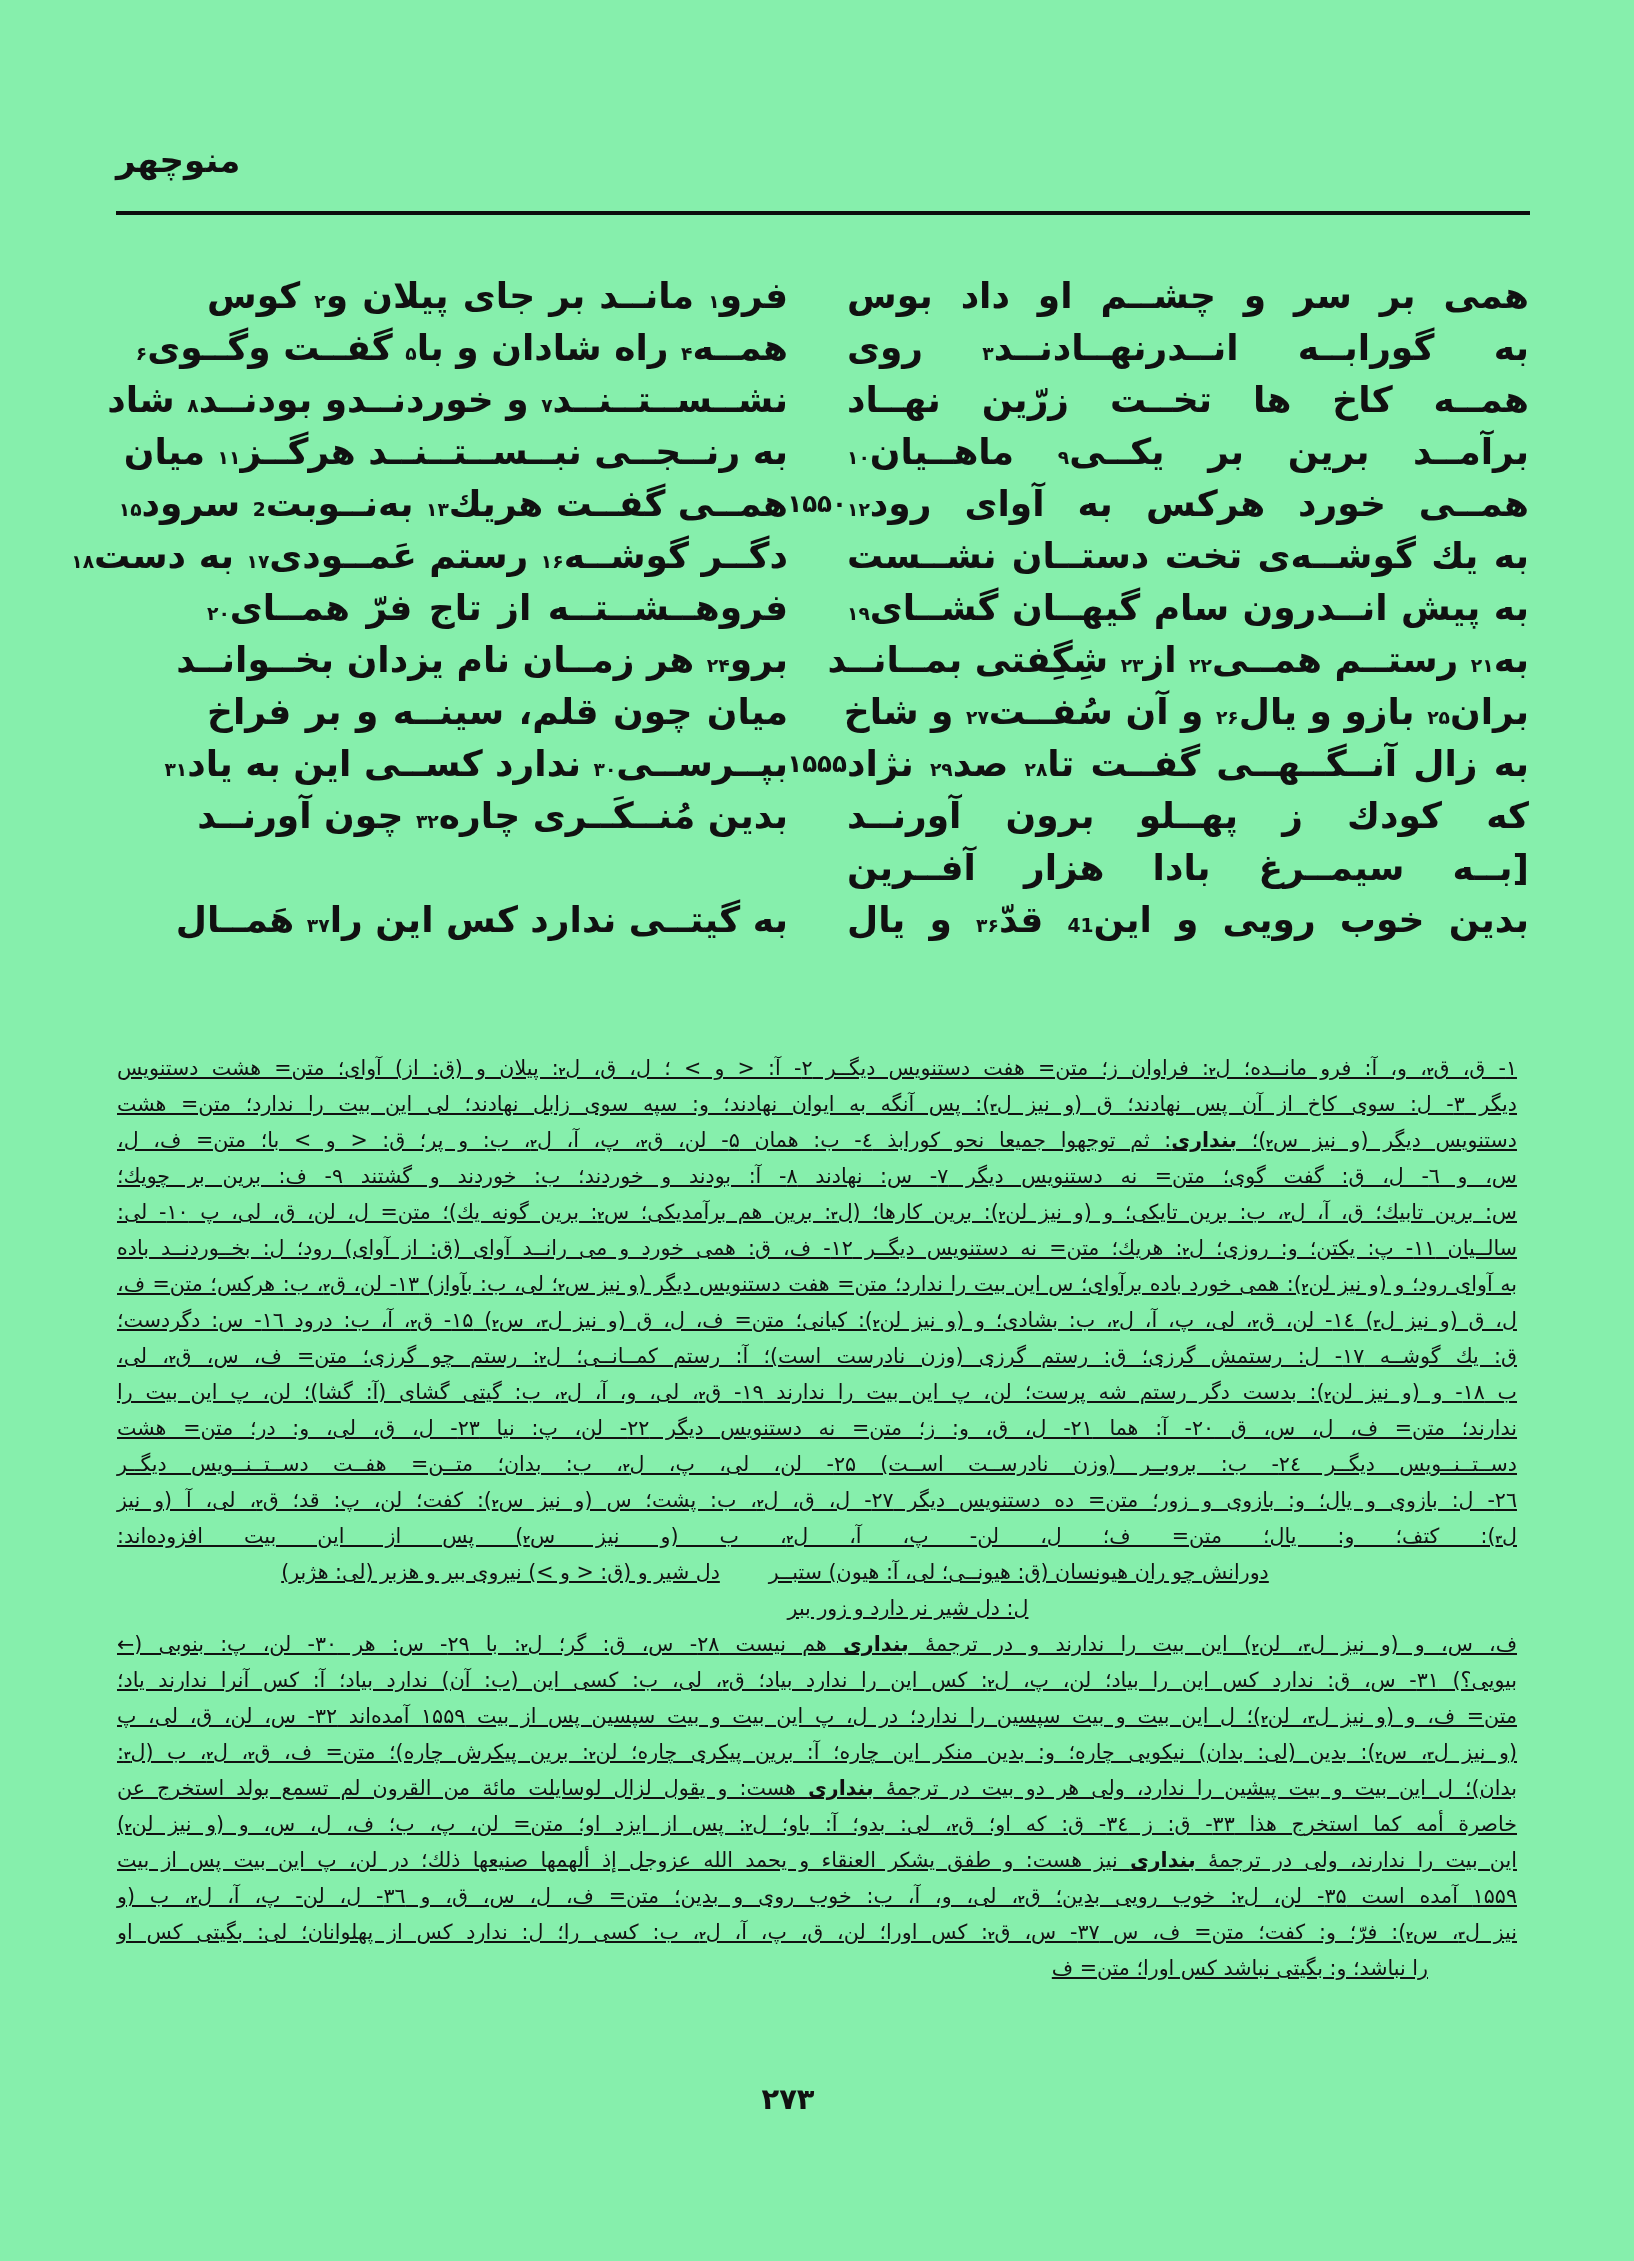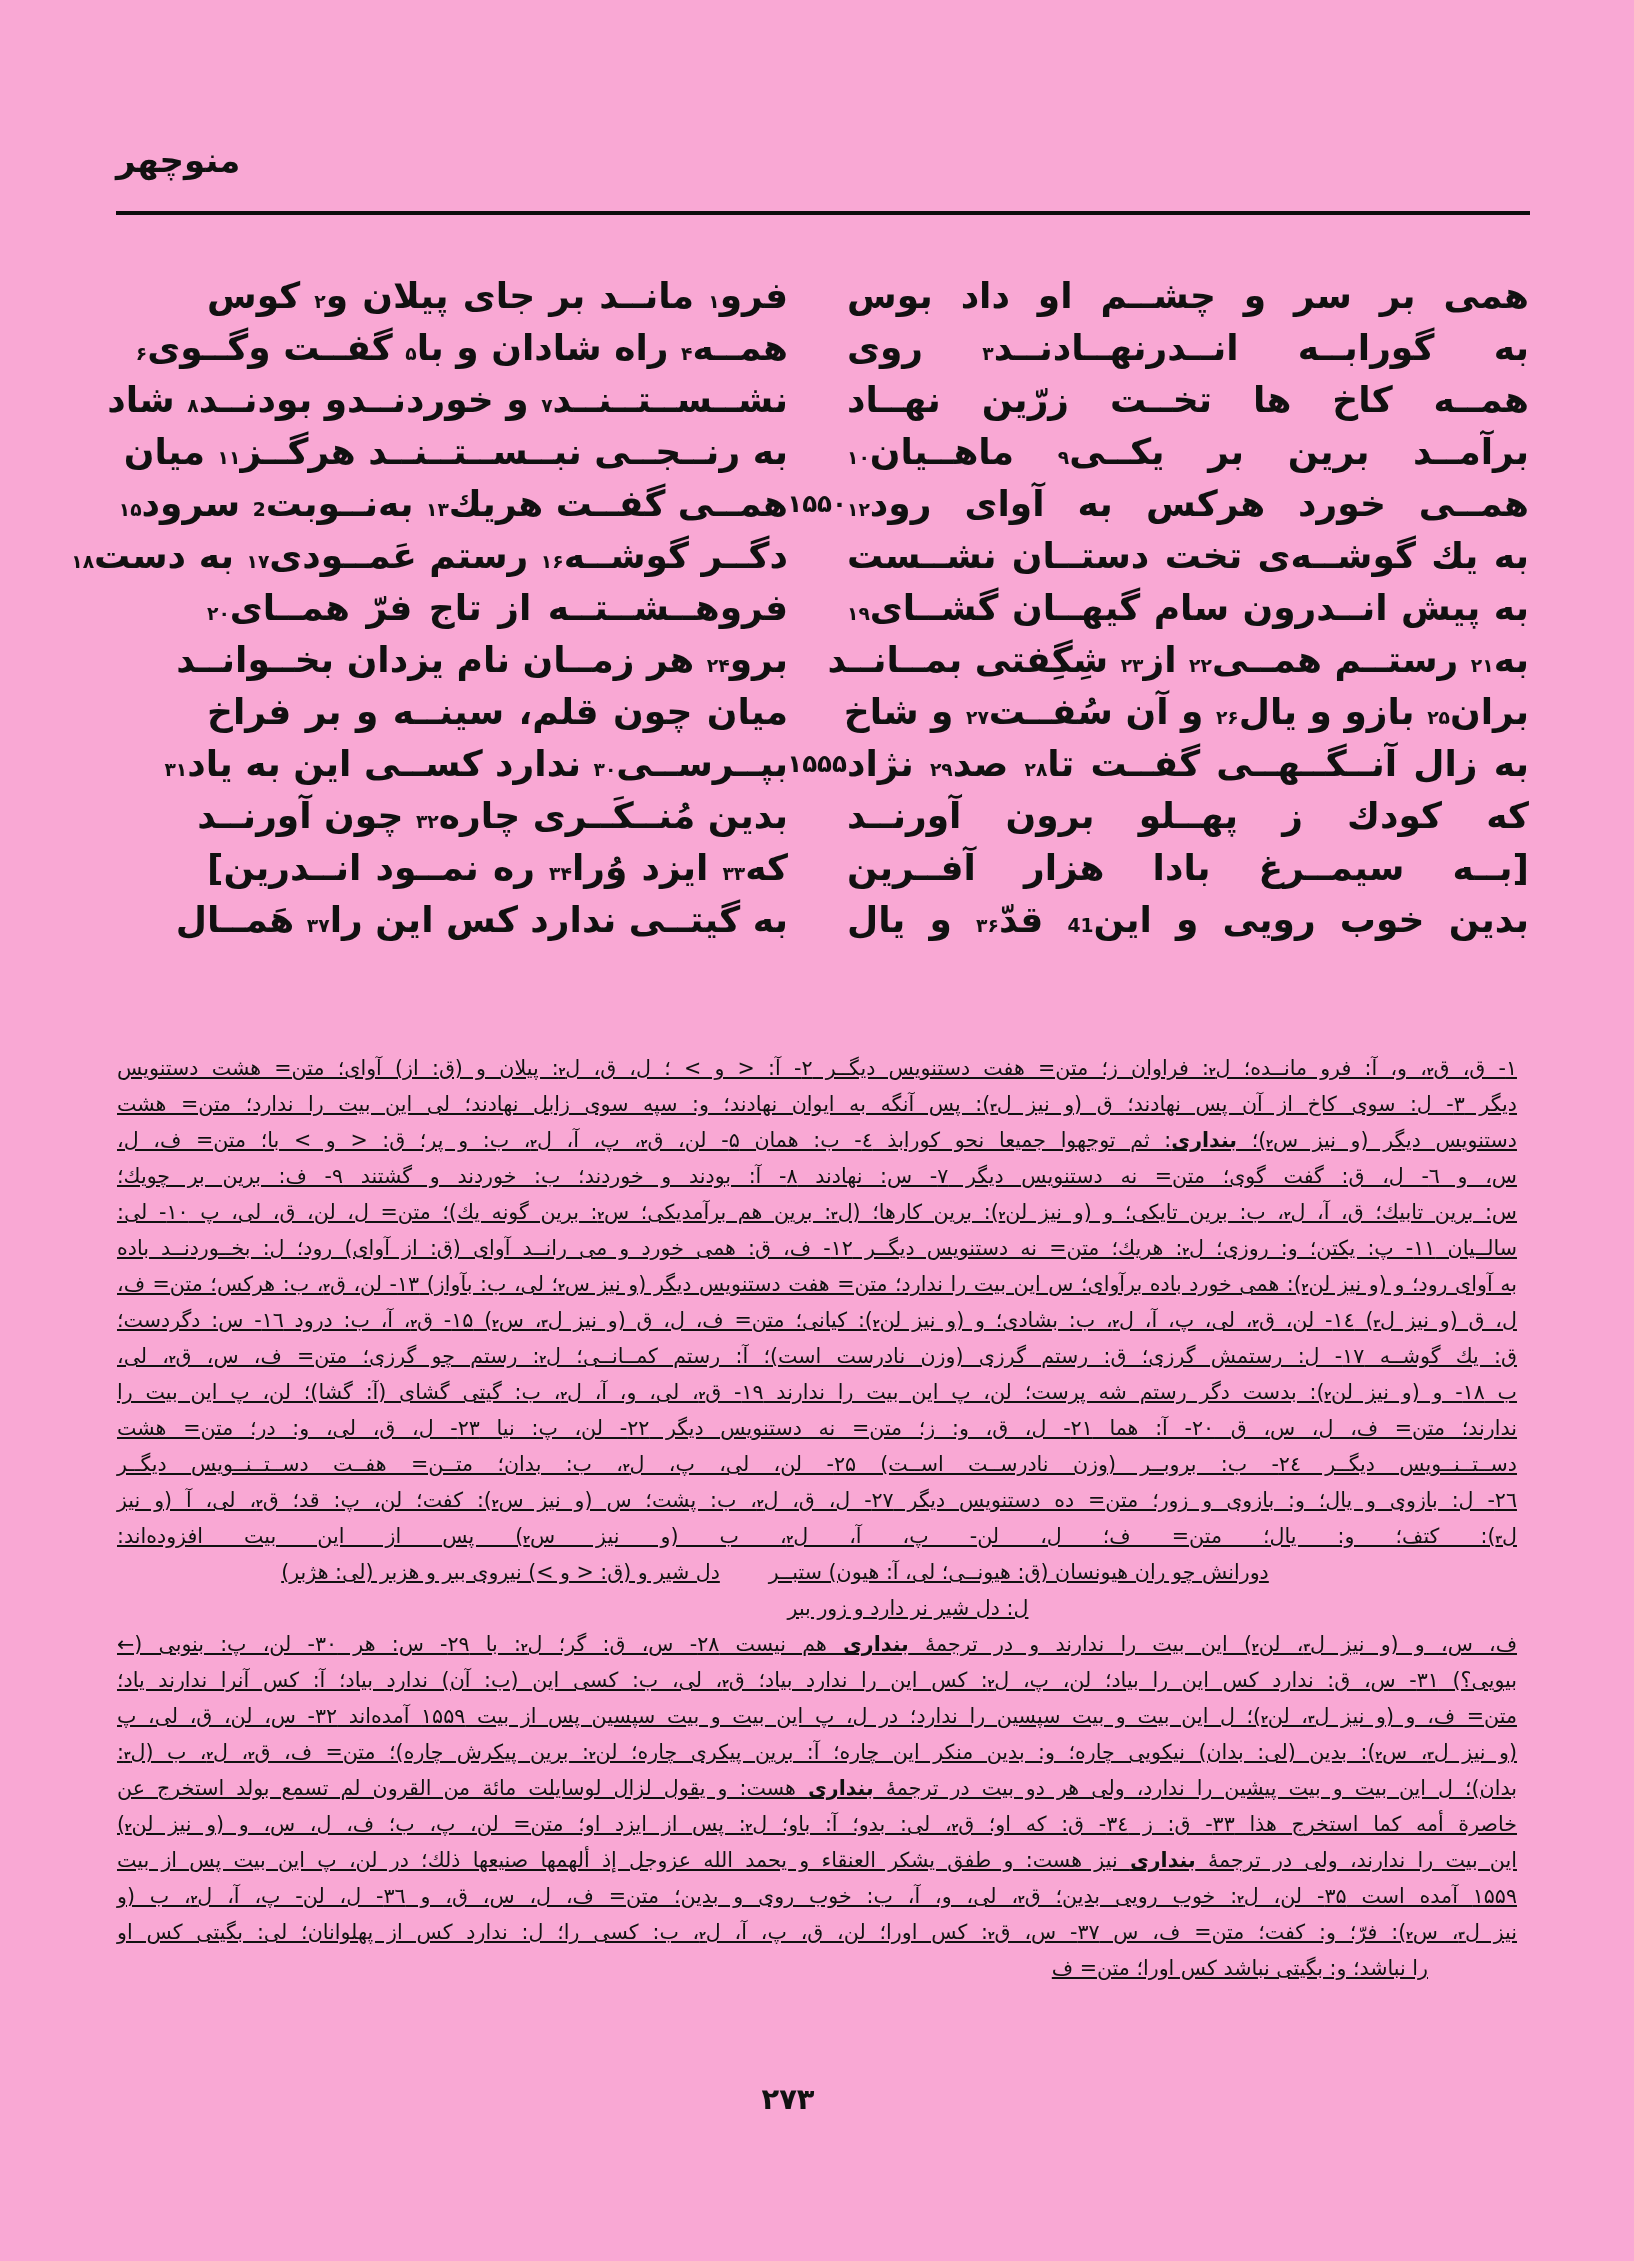--- a/index.html
+++ b/index.html
@@ -1,19 +1,19 @@
 <!DOCTYPE html>
 <html lang="fa" dir="rtl" style="font-size:11.2px"><head>
 <meta charset="utf-8">
 <style>
   html,body{margin:0;padding:0;background:#e8e8e8;}
   .page{
     position:relative;
     width:1635px;height:2261px;
-    background:#f9a8d4;
+    background:#86efac;
     font-family:"DejaVu Sans", sans-serif;
     color:#111;
     direction:rtl;
     overflow:hidden;
   }
   
   .head-title{
     position:absolute;top:140px;left:117px;
     font-size:34px;font-weight:bold;
   }
@@ -113,21 +113,20 @@
         <div class="hemi left">بپــرســی<sup>۳۰</sup> ندارد کســی این به یاد<sup>۳۱</sup></div>
       </div>
       <div class="vrow">
         <div class="hemi right">که کودك ز پهــلو برون آورنــد</div>
         <div class="gut"></div>
         <div class="hemi left">بدین مُنــکَــری چاره<sup>۳۲</sup> چون آورنــد</div>
       </div>
       <div class="vrow">
         <div class="hemi right">[بــه سیمــرغ بادا هزار آفــرین</div>
         <div class="gut"></div>
-        <div class="hemi left">که<sup>۳۳</sup> ایزد وُرا<sup>۳۴</sup> ره نمــود انــدرین]</div>
       </div>
       <div class="vrow">
         <div class="hemi right">بدین خوب رویی و این<sup>41</sup> قدّ<sup>۳۶</sup> و یال</div>
         <div class="gut"></div>
         <div class="hemi left">به گیتــی ندارد کس این را<sup>۳۷</sup> هَمــال</div>
       </div>
     </div>
 
   <div class="footnotes">
       <div class="fline">۱- ق، ق<sup>۲</sup>، و، آ: فرو مانــده؛ ل<sup>۲</sup>: فراوان ز؛ متن= هفت دستنویس دیگــر   ۲- آ: &lt; و &gt; ؛ ل، ق، ل<sup>۲</sup>: پیلان و (ق: از) آوای؛ متن= هشت دستنویس</div>

